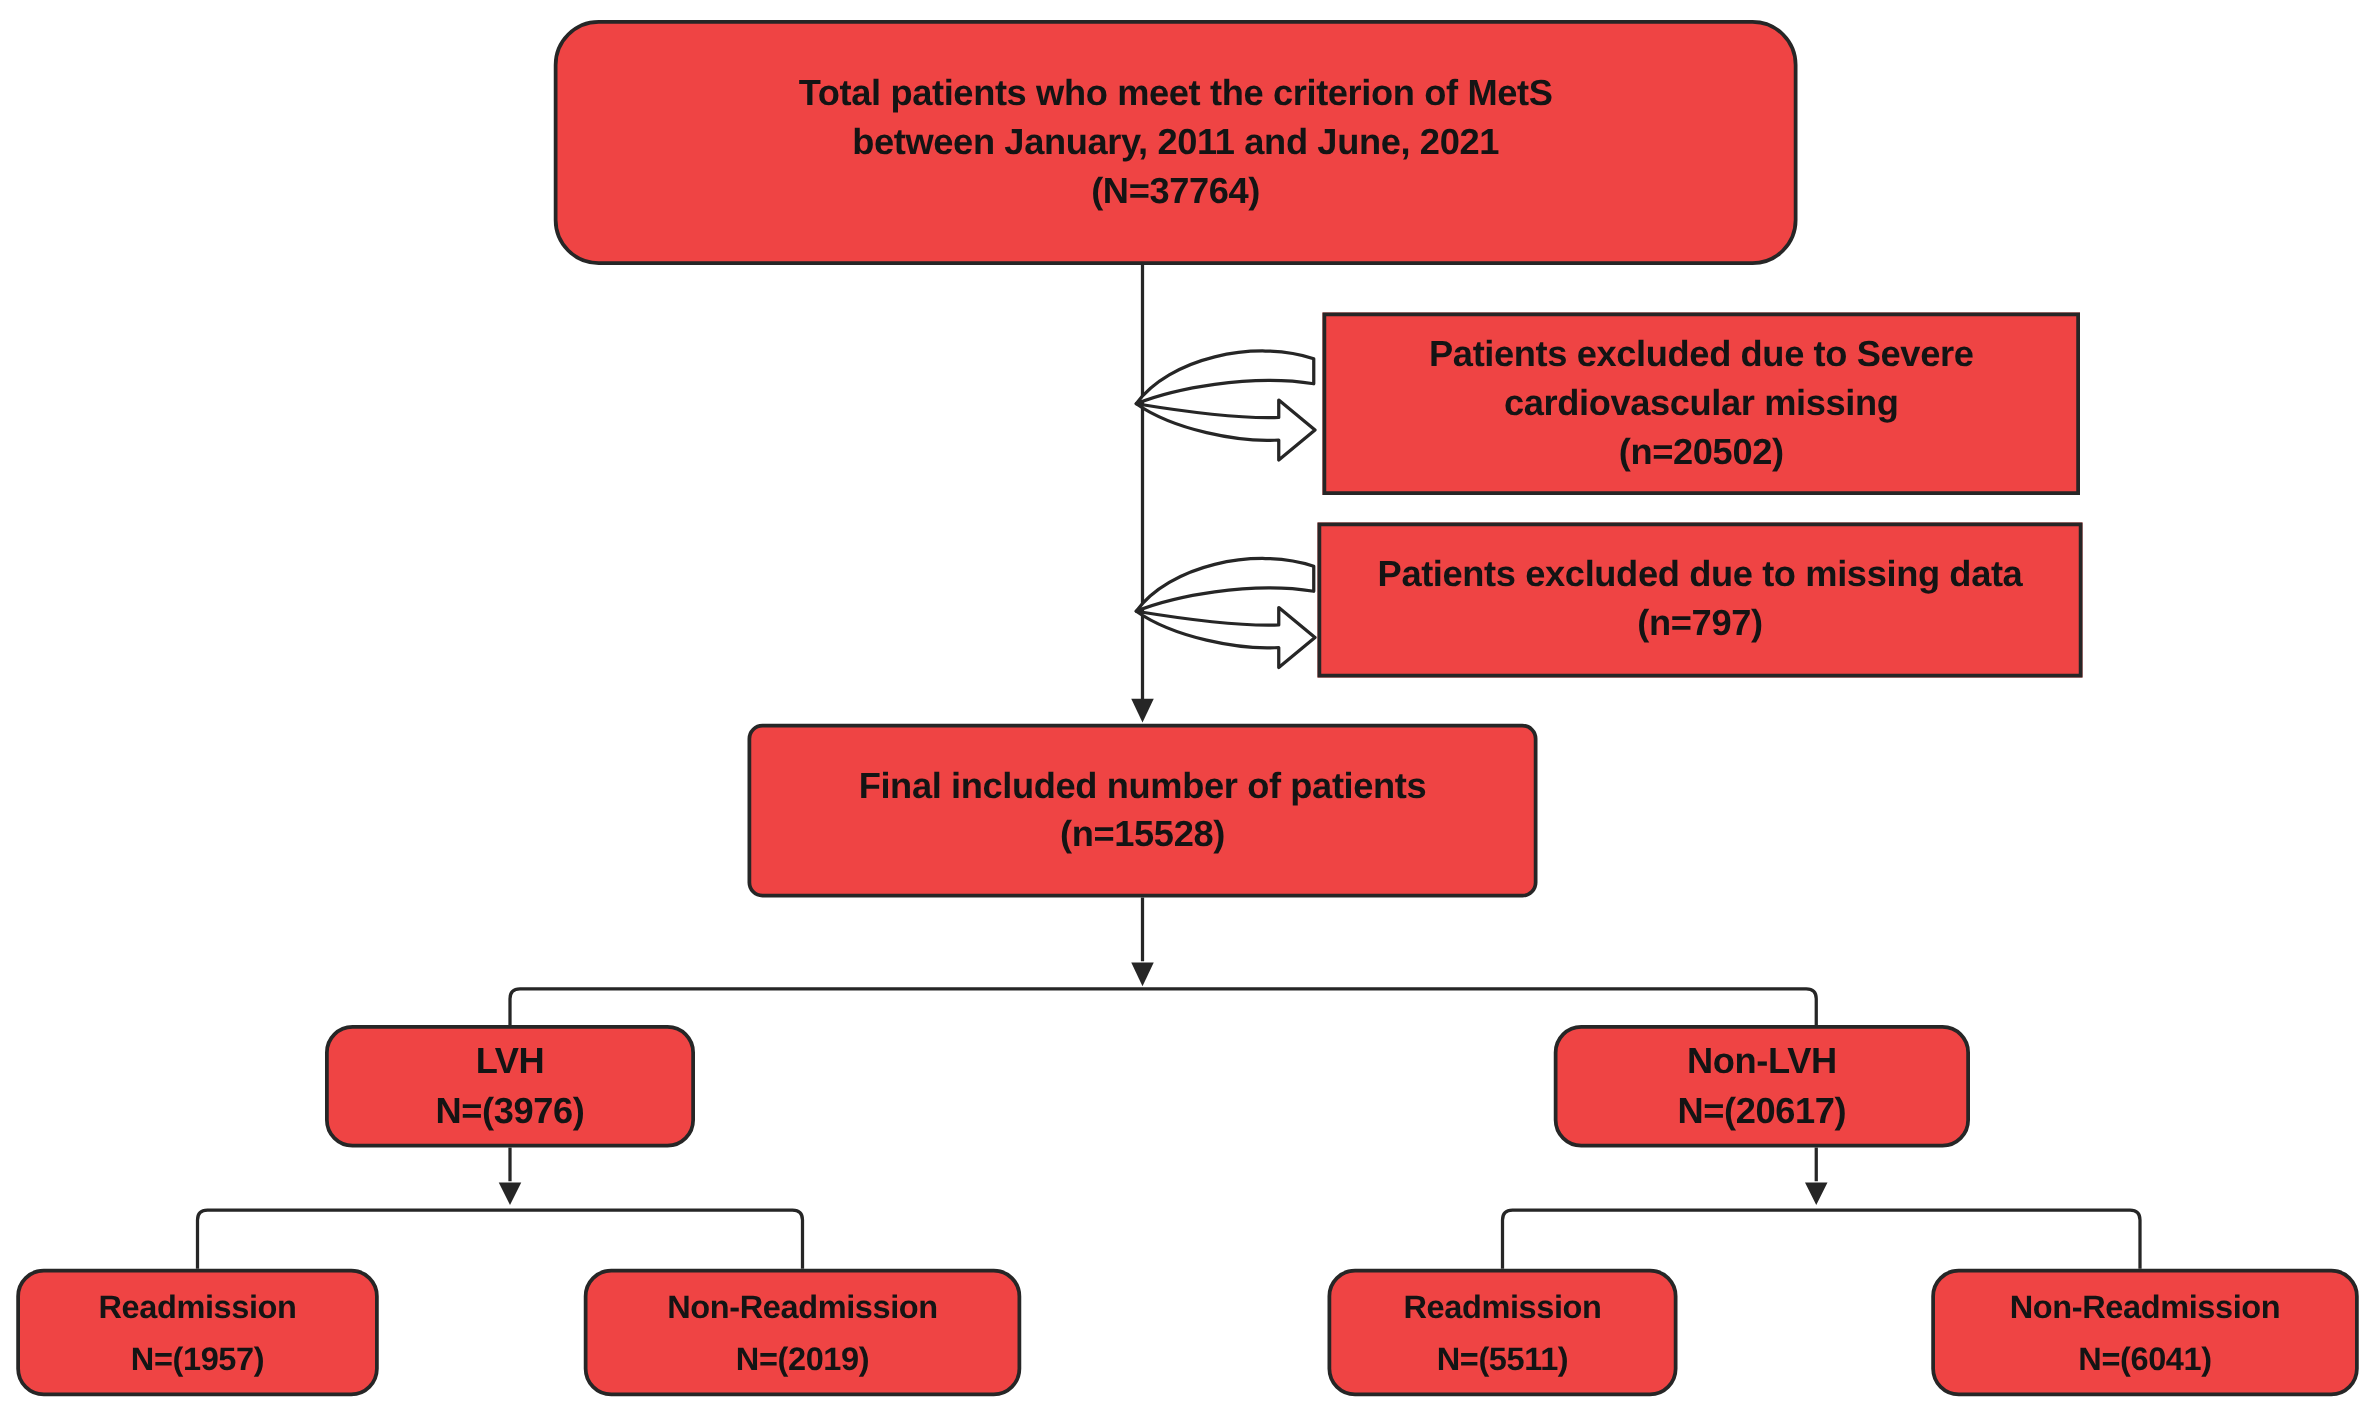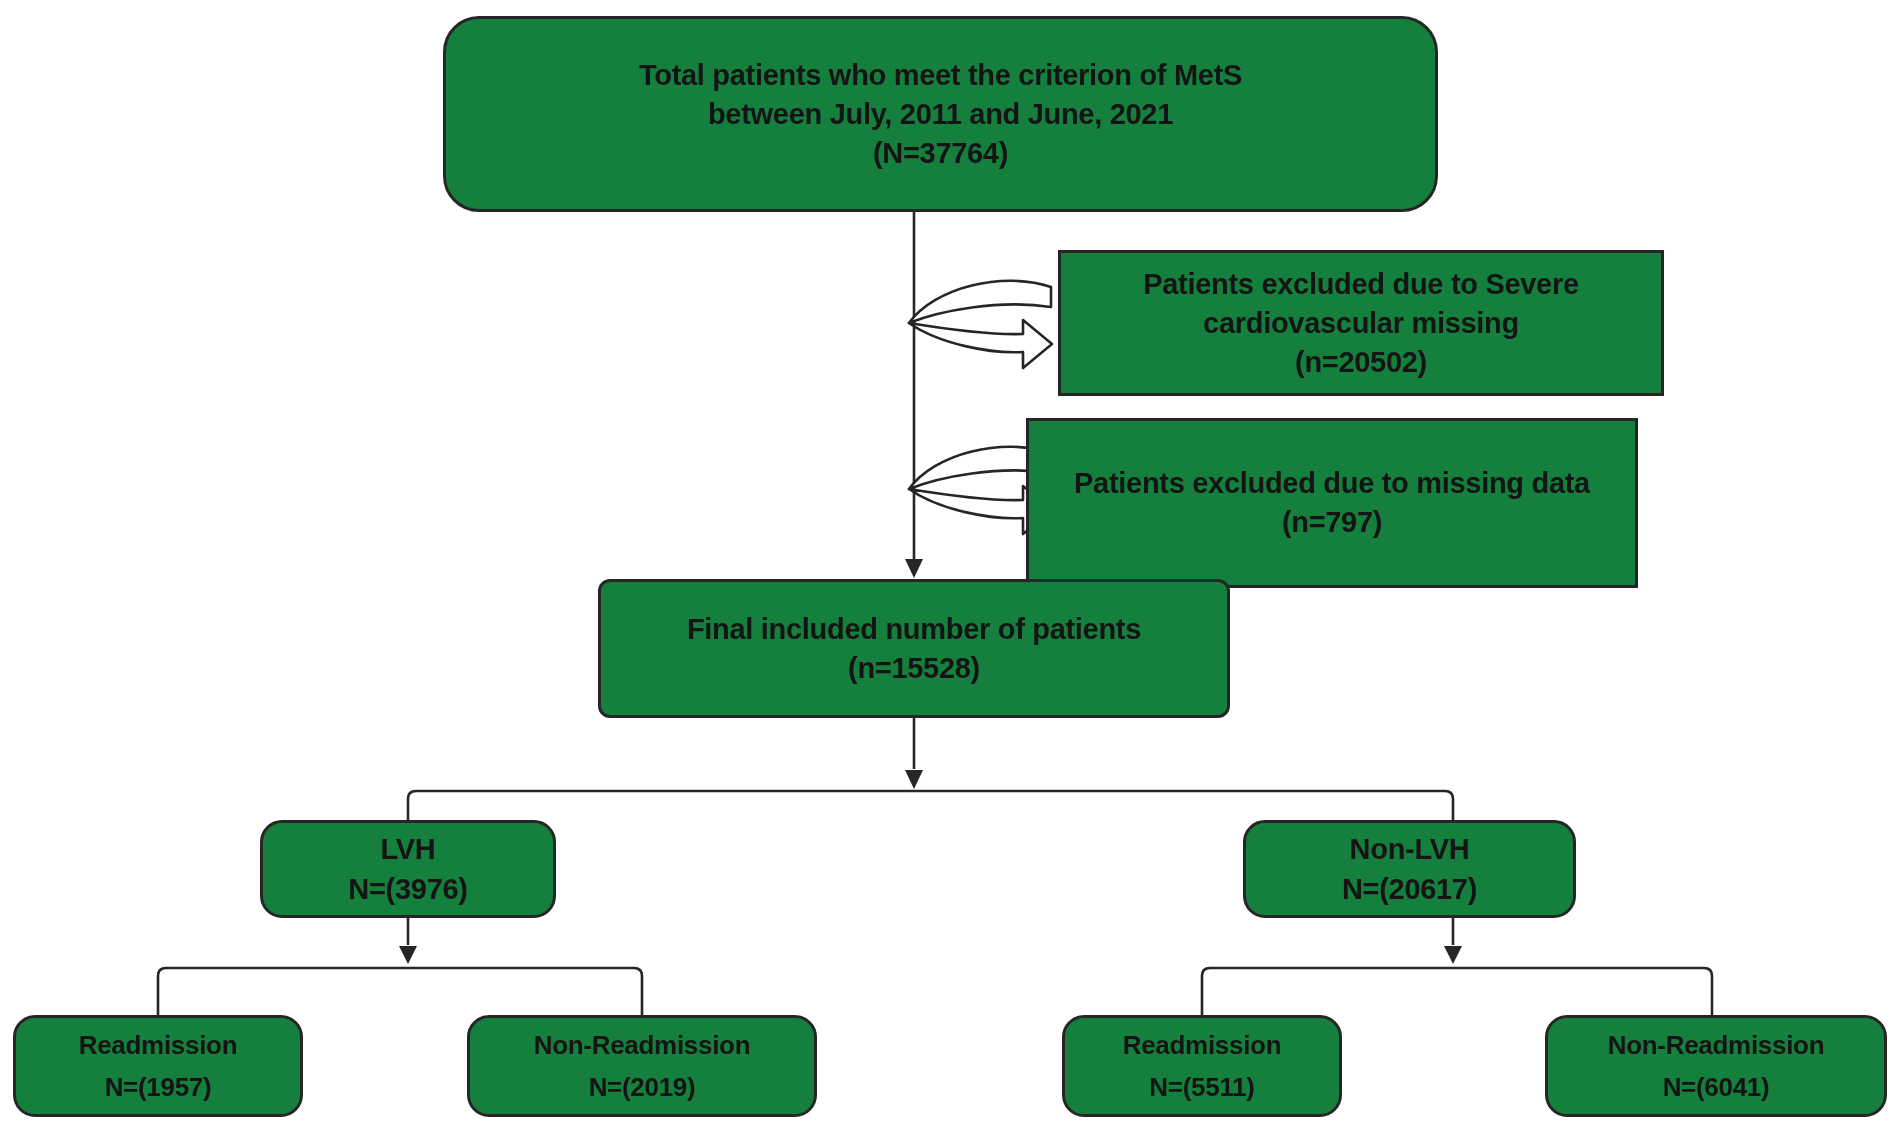--- a/index.html
+++ b/index.html
@@ -18,21 +18,21 @@
   .connectors {
     position: absolute;
     left: 0;
     top: 0;
     width: 1900px;
     height: 1128px;
   }
   .box {
     position: absolute;
     box-sizing: border-box;
-    background: #15803d;
+    background: #ef4444;
     border: 3px solid #262626;
     display: flex;
     flex-direction: column;
     align-items: center;
     justify-content: center;
     text-align: center;
     font-weight: bold;
     color: #141414;
   }
   .rounded    { border-radius: 12px; }
@@ -89,31 +89,31 @@
     <path class="ribbon" d="M6,49 C55,57 95,61 120,60 L120,46 L149,70 L120,94 L120,78 C88,80 36,70 6,49 Z"></path>
     <path class="ribbon" d="M148,13 L148,33 C96,25 36,37 6,49 C32,13 100,-3 148,13 Z"></path>
   </svg>
   <svg class="curve-arrow" style="left:903px; top:440px; width:152px; height:104px;" viewBox="0 0 152 104">
     <path class="ribbon" d="M6,49 C55,57 95,61 120,60 L120,46 L149,70 L120,94 L120,78 C88,80 36,70 6,49 Z"></path>
     <path class="ribbon" d="M148,13 L148,33 C96,25 36,37 6,49 C32,13 100,-3 148,13 Z"></path>
   </svg>
 
   <div class="box rounded fs-lg" style="left:443px; top:16px; width:995px; height:196px; border-radius:36px;">
     <div class="bline">Total patients who meet the criterion of MetS</div>
-    <div class="bline">between  July, 2011 and June, 2021</div>
+    <div class="bline">between  January, 2011 and June, 2021</div>
     <div class="bline">(N=37764)</div>
   </div>
 
   <div class="box sharp fs-lg" style="left:1058px; top:250px; width:606px; height:146px;">
     <div class="bline">Patients excluded due to Severe</div>
     <div class="bline">cardiovascular missing</div>
     <div class="bline">(n=20502)</div>
   </div>
 
-  <div class="box sharp fs-lg" style="left:1026px; top:418px; width:612px; height:170px;">
+  <div class="box sharp fs-lg" style="left:1054px; top:418px; width:612px; height:124px;">
     <div class="bline">Patients excluded due to missing data</div>
     <div class="bline">(n=797)</div>
   </div>
 
   <div class="box rounded fs-lg" style="left:598px; top:579px; width:632px; height:139px;">
     <div class="bline">Final included number of patients</div>
     <div class="bline">(n=15528)</div>
   </div>
 
   <div class="box rounded-sm fs-md" style="left:260px; top:820px; width:296px; height:98px;">

